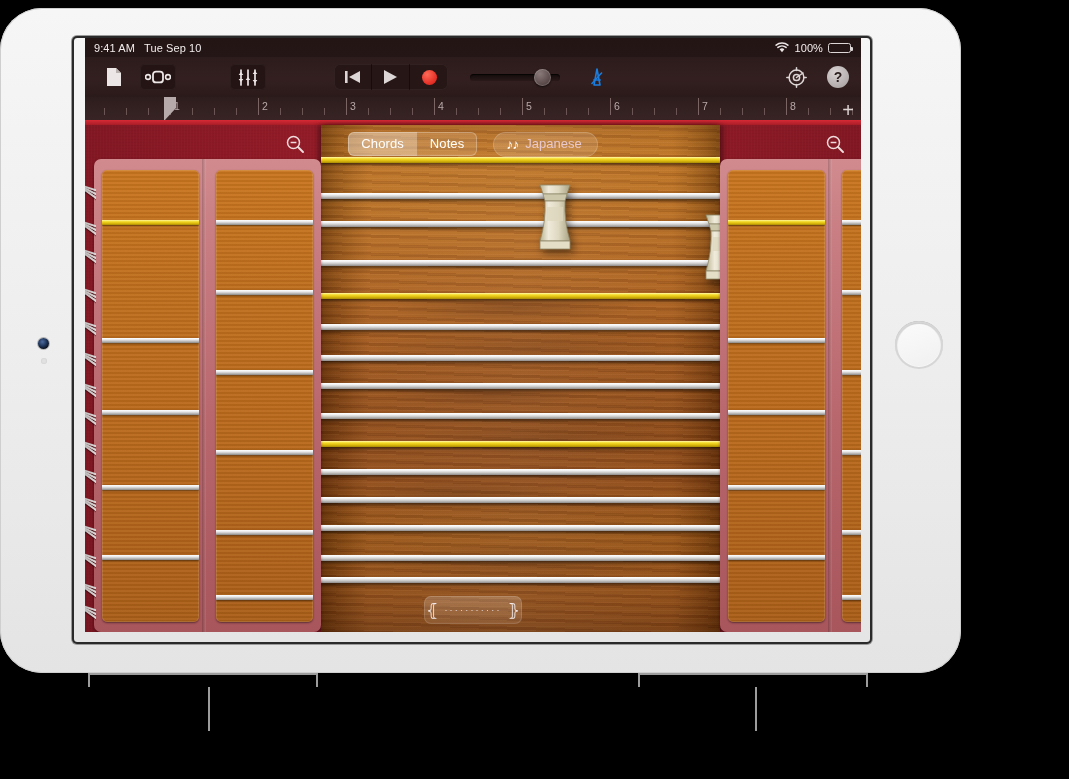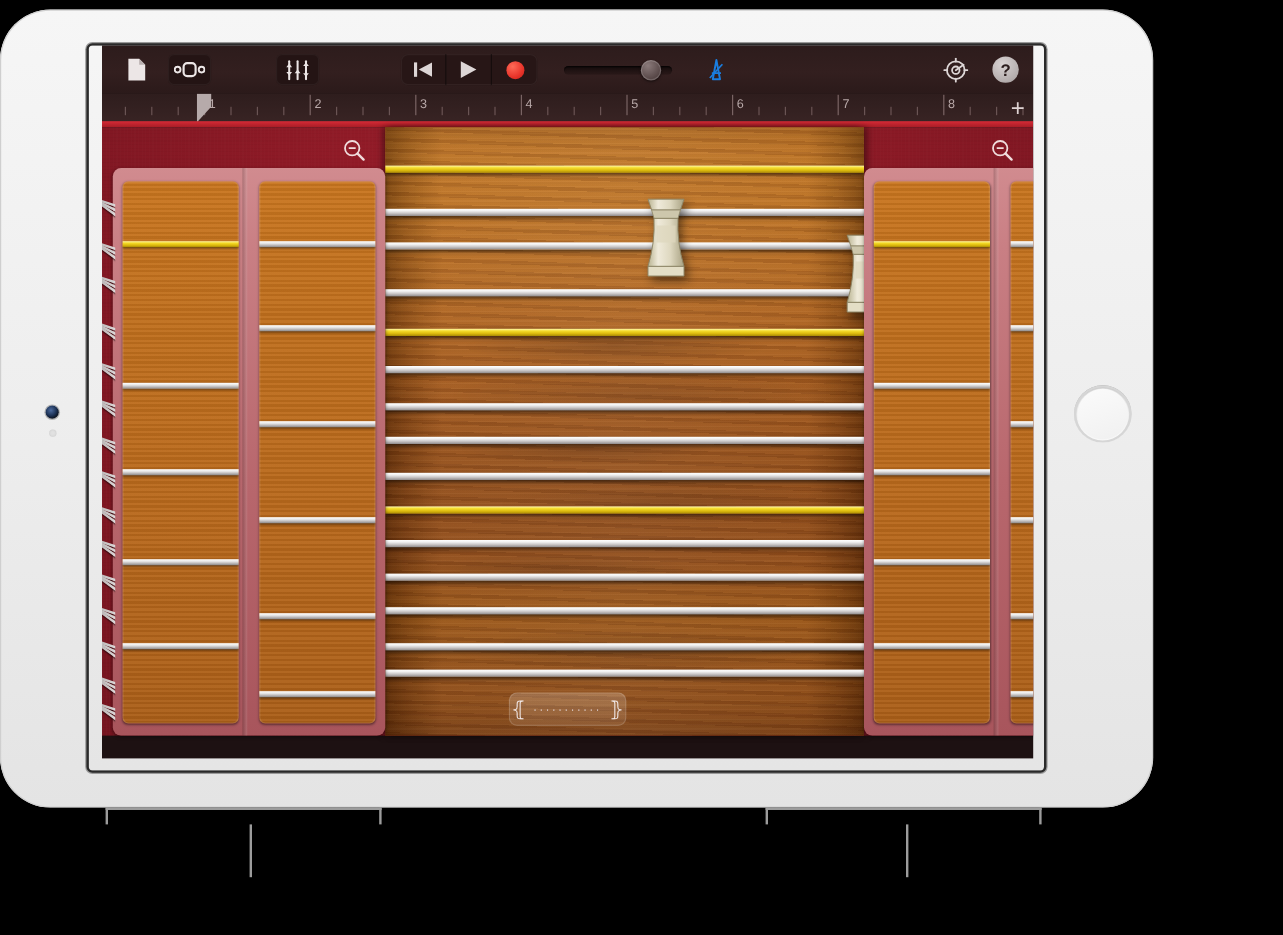--- a/index.html
+++ b/index.html
@@ -312,20 +312,37 @@
 
 <div id="ipad-frame">
   <div id="camera-dot"></div>
   <div id="ambient-dot"></div>
   <div id="home-button"></div>
   <div id="frame-inner-bevel"></div>
 </div>
 
 <div id="screen">
 
+  <div id="status-bar">
+    <div id="status-left">
+      <span class="status-text">9:41 AM</span>
+      <span class="status-text">Tue Sep 10</span>
+    </div>
+    <div id="status-right">
+      <span id="wifi-icon">
+        <svg width="14" height="11" viewBox="0 0 14 11">
+          <path d="M7 10.2 L4.6 7.3 a3.8 3.8 0 0 1 4.8 0 Z" fill="#ece6e6"></path>
+          <path d="M2.9 5.4 a6.4 6.4 0 0 1 8.2 0" stroke="#ece6e6" stroke-width="1.5" fill="none" stroke-linecap="round"></path>
+          <path d="M1.1 3.2 a9.2 9.2 0 0 1 11.8 0" stroke="#ece6e6" stroke-width="1.5" fill="none" stroke-linecap="round"></path>
+        </svg>
+      </span>
+      <span class="status-text">100%</span>
+      <span id="battery-icon"><span id="battery-fill"></span></span>
+    </div>
+  </div>
 
   <div id="toolbar">
     <div id="tb-left">
       <div class="tb-btn">
         <svg width="17" height="20" viewBox="0 0 17 20">
           <path d="M2 1 h9 l5 5 v13 H2 Z" fill="#ece6e6"></path>
           <path d="M11 1 v5 h5 Z" fill="#b9b0b0"></path>
         </svg>
       </div>
       <div class="tb-btn boxed" style="width:36px">
@@ -584,20 +601,30 @@
         <div class="tail" style="top: 400px; transform: rotate(27deg);"></div>
         <div class="tail" style="top: 403px; transform: rotate(36deg);"></div>
         <div class="tail" style="top: 427px; transform: rotate(18deg);"></div>
         <div class="tail" style="top: 430px; transform: rotate(27deg);"></div>
         <div class="tail" style="top: 433px; transform: rotate(36deg);"></div>
         <div class="tail" style="top: 449px; transform: rotate(18deg);"></div>
         <div class="tail" style="top: 452px; transform: rotate(27deg);"></div>
         <div class="tail" style="top: 455px; transform: rotate(36deg);"></div>
       </div>
 
+    <div id="top-strip">
+      <div id="seg-control">
+        <div class="seg-item active">Chords</div>
+        <div class="seg-item">Notes</div>
+      </div>
+      <div id="scale-btn">
+        <span class="note-icon">♪♪</span>
+        <span>Japanese</span>
+      </div>
+    </div>
 
     <svg class="zoom-btn" id="zoom-left" viewBox="0 0 20 20">
       <circle cx="8.5" cy="8.5" r="6" fill="none" stroke="#f0dcdc" stroke-width="1.5"></circle>
       <line x1="5.6" y1="8.5" x2="11.4" y2="8.5" stroke="#f0dcdc" stroke-width="1.5"></line>
       <line x1="13" y1="13" x2="18" y2="18" stroke="#f0dcdc" stroke-width="2" stroke-linecap="round"></line>
     </svg>
     <svg class="zoom-btn" id="zoom-right" viewBox="0 0 20 20">
       <circle cx="8.5" cy="8.5" r="6" fill="none" stroke="#f0dcdc" stroke-width="1.5"></circle>
       <line x1="5.6" y1="8.5" x2="11.4" y2="8.5" stroke="#f0dcdc" stroke-width="1.5"></line>
       <line x1="13" y1="13" x2="18" y2="18" stroke="#f0dcdc" stroke-width="2" stroke-linecap="round"></line>

